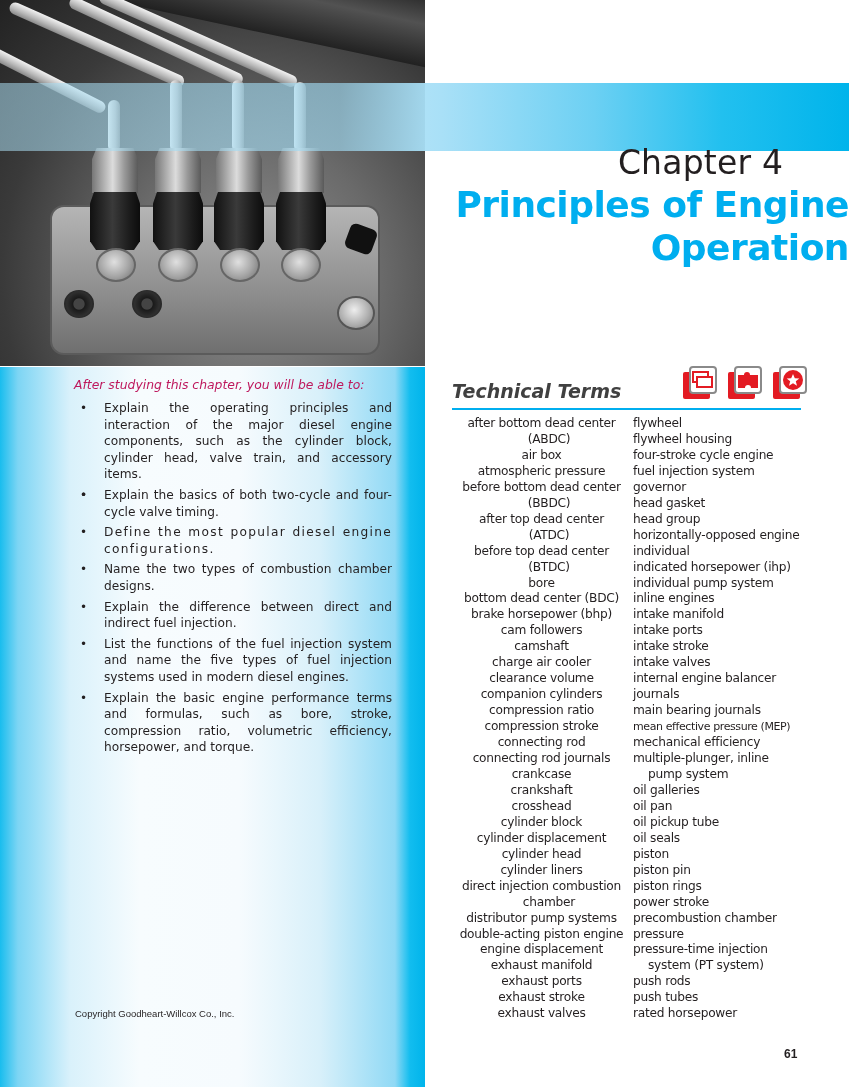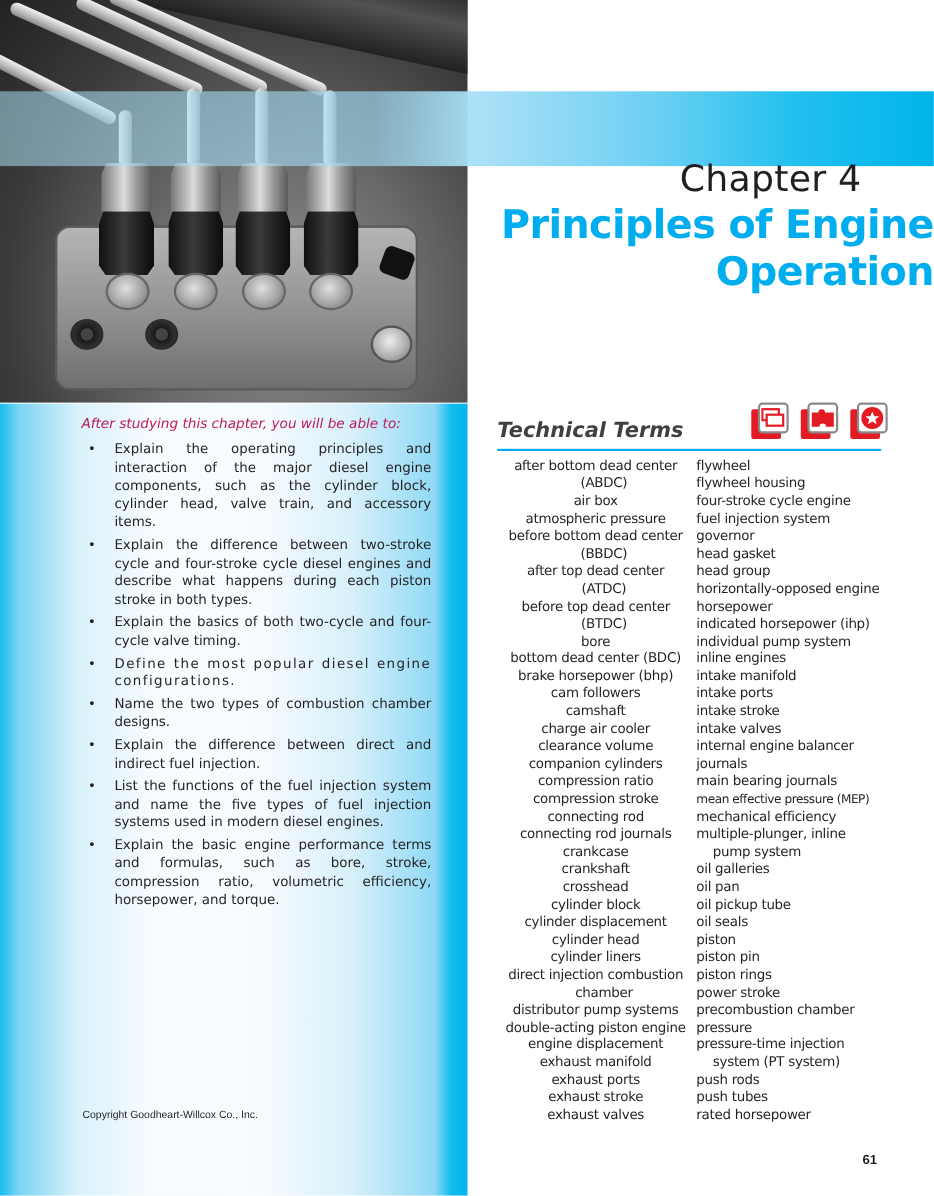--- a/index.html
+++ b/index.html
@@ -186,21 +186,21 @@
 <div class="chapter-label">Chapter 4</div>
 <div class="chapter-title">
   <div>Principles of Engine</div>
   <div>Operation</div>
 </div>
 
 <div class="objectives-panel"></div>
 <div class="objectives-intro">After studying this chapter, you will be able to:</div>
 <ul class="objectives-list">
   <li><span class="bullet">•</span><span>Explain the operating principles and interaction of the major diesel engine components, such as the cylinder block, cylinder head, valve train, and accessory items.</span></li>
-  <li><span class="bullet">•</span><span>Explain the difference between two-stroke cycle and four-stroke cycle diesel engines and describe what happens during each piston stroke in both types.</span></li>
+  <li><span class="bullet">•</span></li>
   <li><span class="bullet">•</span><span>Explain the basics of both two-cycle and four-cycle valve timing.</span></li>
   <li style="letter-spacing:1.3px;"><span class="bullet">•</span><span>Define the most popular diesel engine configurations.</span></li>
   <li><span class="bullet">•</span><span>Name the two types of combustion chamber designs.</span></li>
   <li><span class="bullet">•</span><span>Explain the difference between direct and indirect fuel injection.</span></li>
   <li><span class="bullet">•</span><span>List the functions of the fuel injection system and name the five types of fuel injection systems used in modern diesel engines.</span></li>
   <li><span class="bullet">•</span><span>Explain the basic engine performance terms and formulas, such as bore, stroke, compression ratio, volumetric efficiency, horsepower, and torque.</span></li>
 </ul>
 
 <div class="terms-heading">Technical Terms</div>
 <div class="icon-group">
@@ -271,21 +271,21 @@
     </ul>
   <ul class="terms-col col2" id="col2">
       <li><span>flywheel</span></li>
       <li><span>flywheel housing</span></li>
       <li><span>four-stroke cycle engine</span></li>
       <li><span>fuel injection system</span></li>
       <li><span>governor</span></li>
       <li><span>head gasket</span></li>
       <li><span>head group</span></li>
       <li><span>horizontally-opposed engine</span></li>
-      <li><span>horsepower</span></li>
+      <li><span>individual</span></li>
       <li><span>indicated horsepower (ihp)</span></li>
       <li><span>individual pump system</span></li>
       <li><span>inline engines</span></li>
       <li><span>intake manifold</span></li>
       <li><span>intake ports</span></li>
       <li><span>intake stroke</span></li>
       <li><span>intake valves</span></li>
       <li><span>internal engine balancer</span></li>
       <li><span>journals</span></li>
       <li><span>main bearing journals</span></li>

